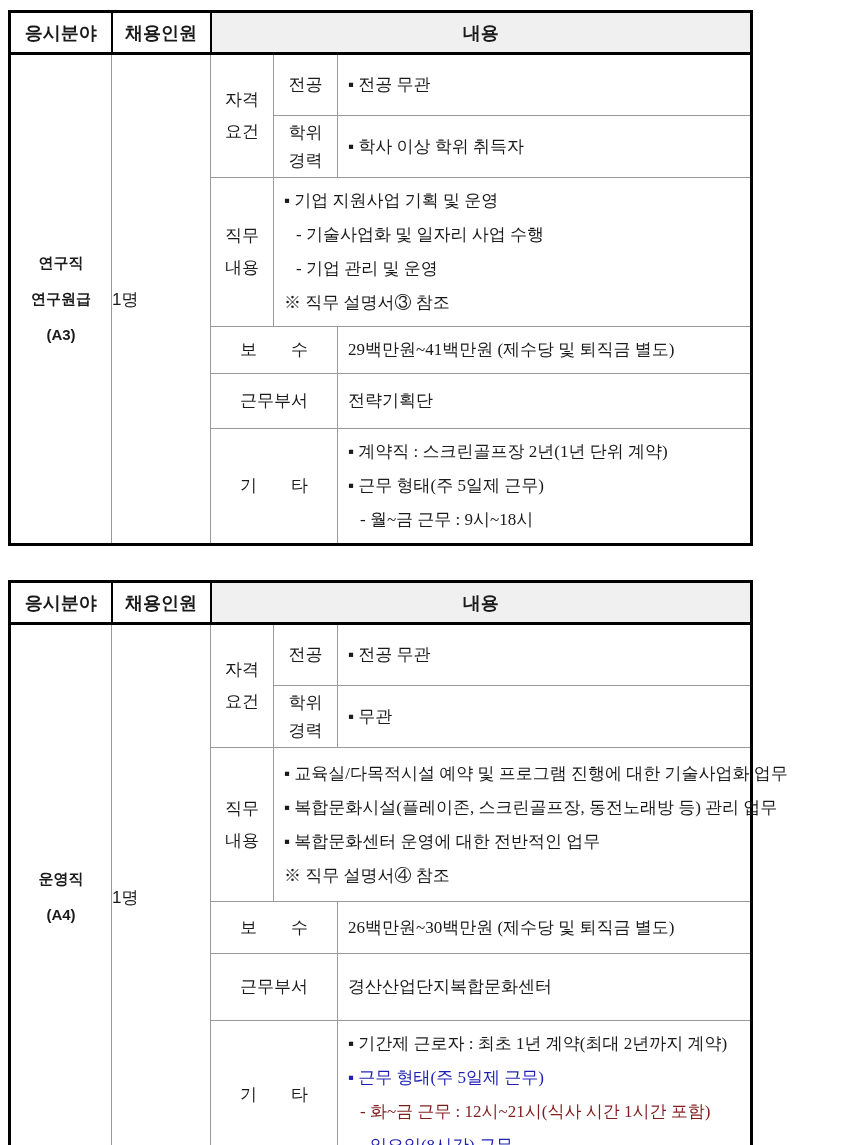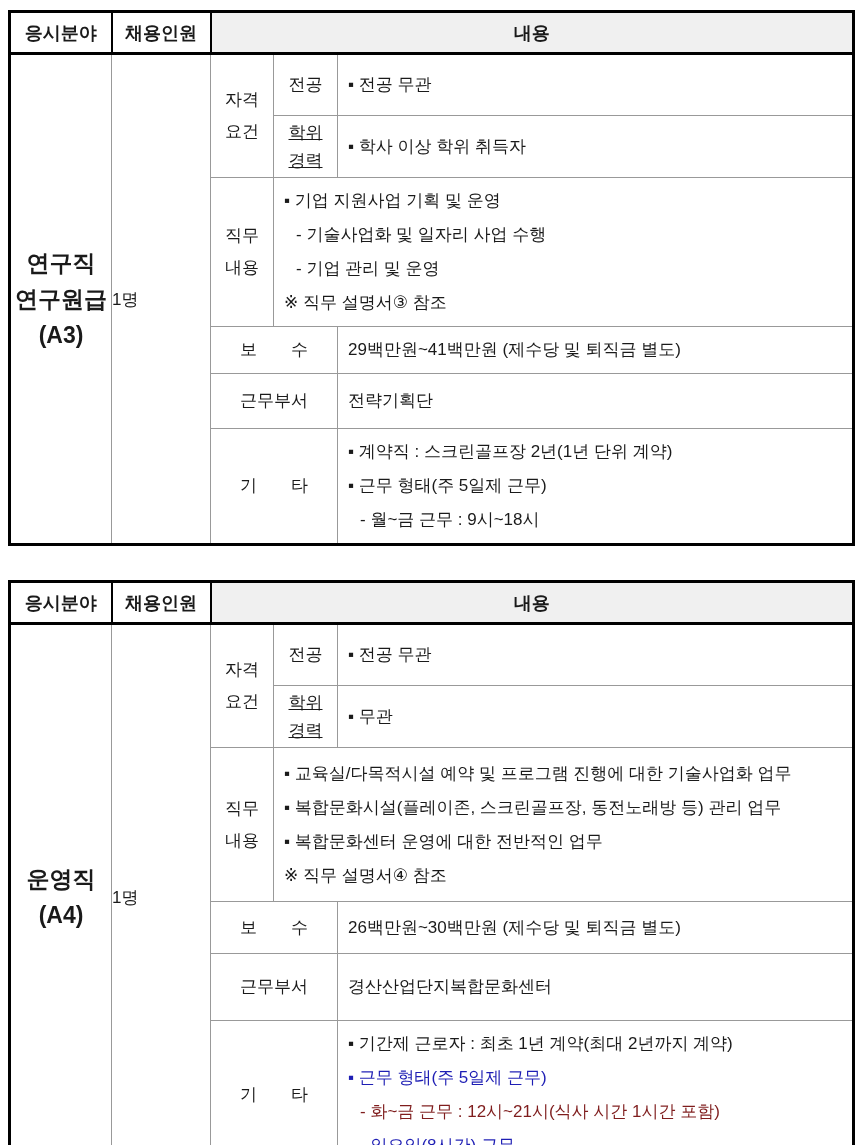--- a/index.html
+++ b/index.html
@@ -1,34 +1,34 @@
 <!DOCTYPE html>
 <html><head>
 <meta charset="utf-8">
 <style>
   html,body{margin:0;padding:0;background:#ffffff;}
   body{font-family:"Liberation Sans","DejaVu Sans",sans-serif;color:#1a1a1a;}
   .page{width:860px;height:1145px;background:#ffffff;position:relative;box-sizing:border-box;padding:10px 5px 0 8px;}
-  table.notice{border-collapse:collapse;table-layout:fixed;width:847px;border:3px solid #000;background:#fff;}
+  table.notice{border-collapse:collapse;table-layout:fixed;width:745px;border:3px solid #000;background:#fff;}
   table.notice + table.notice{margin-top:34px;}
   col.c-field{width:102px;}
   col.c-count{width:99px;}
   col.c-lab{width:63px;}
   col.c-sublab{width:64px;}
   col.c-content{width:auto;}
   th{border:2px solid #000;border-bottom:3px solid #000;font-size:18px;font-weight:bold;text-align:center;vertical-align:middle;padding:0;background:#fff;}
   td{border:1px solid #999;vertical-align:middle;font-size:17px;padding:0;}
   td.lab, td.sublab{text-align:center;line-height:30px;}
-  td.field{text-align:center;font-weight:bold;font-size:23px;line-height:36px;}
+  td.field{text-align:center;font-weight:bold;font-size:15px;line-height:36px;}
   td.count{text-align:left;}
   td.content{text-align:left;padding:6px 8px 6px 10px;}
-  .cellline{line-height:34px;white-space:nowrap;}
+  .cellline{line-height:34px;white-space:nowrap;font-family:Liberation Serif, serif;}
   .cellline.indent{padding-left:12px;}
   .lab .line{line-height:32px;}
-  .sublab .line{line-height:28px;text-decoration:underline;}
+  .sublab .line{line-height:28px;}
   
   .t1 tr.r-head{height:42px;}
   .t1 tr.r-q1{height:62px;}
   .t1 tr.r-q2{height:62px;}
   .t1 tr.r-duty{height:132px;}
   .t1 tr.r-pay{height:47px;}
   .t1 tr.r-dept{height:55px;}
   .t1 tr.r-etc{height:108px;}
   
   .t2 tr.r-head{height:42px;}

